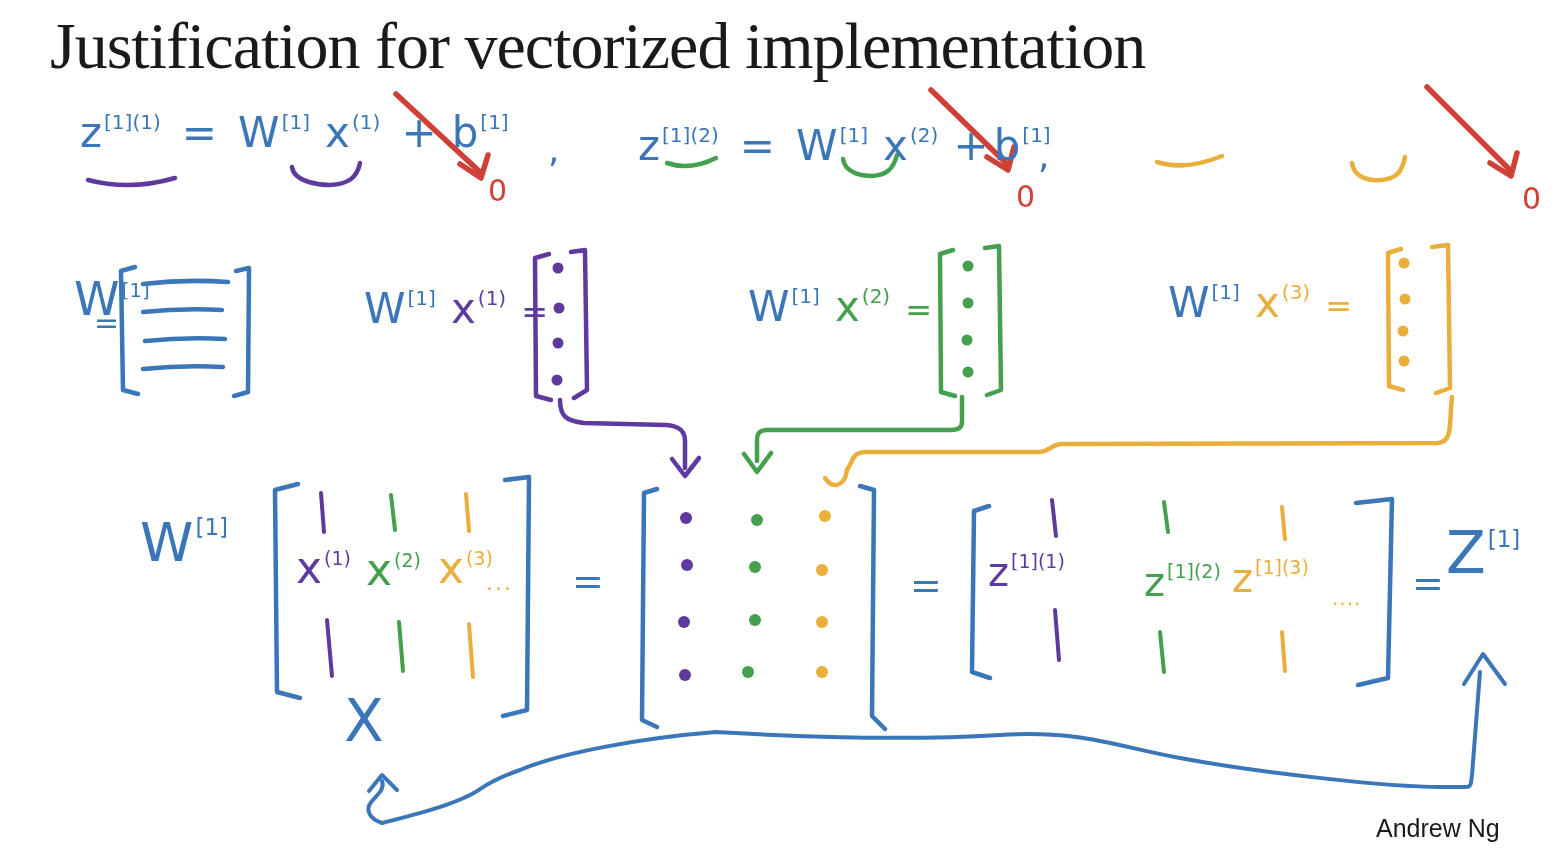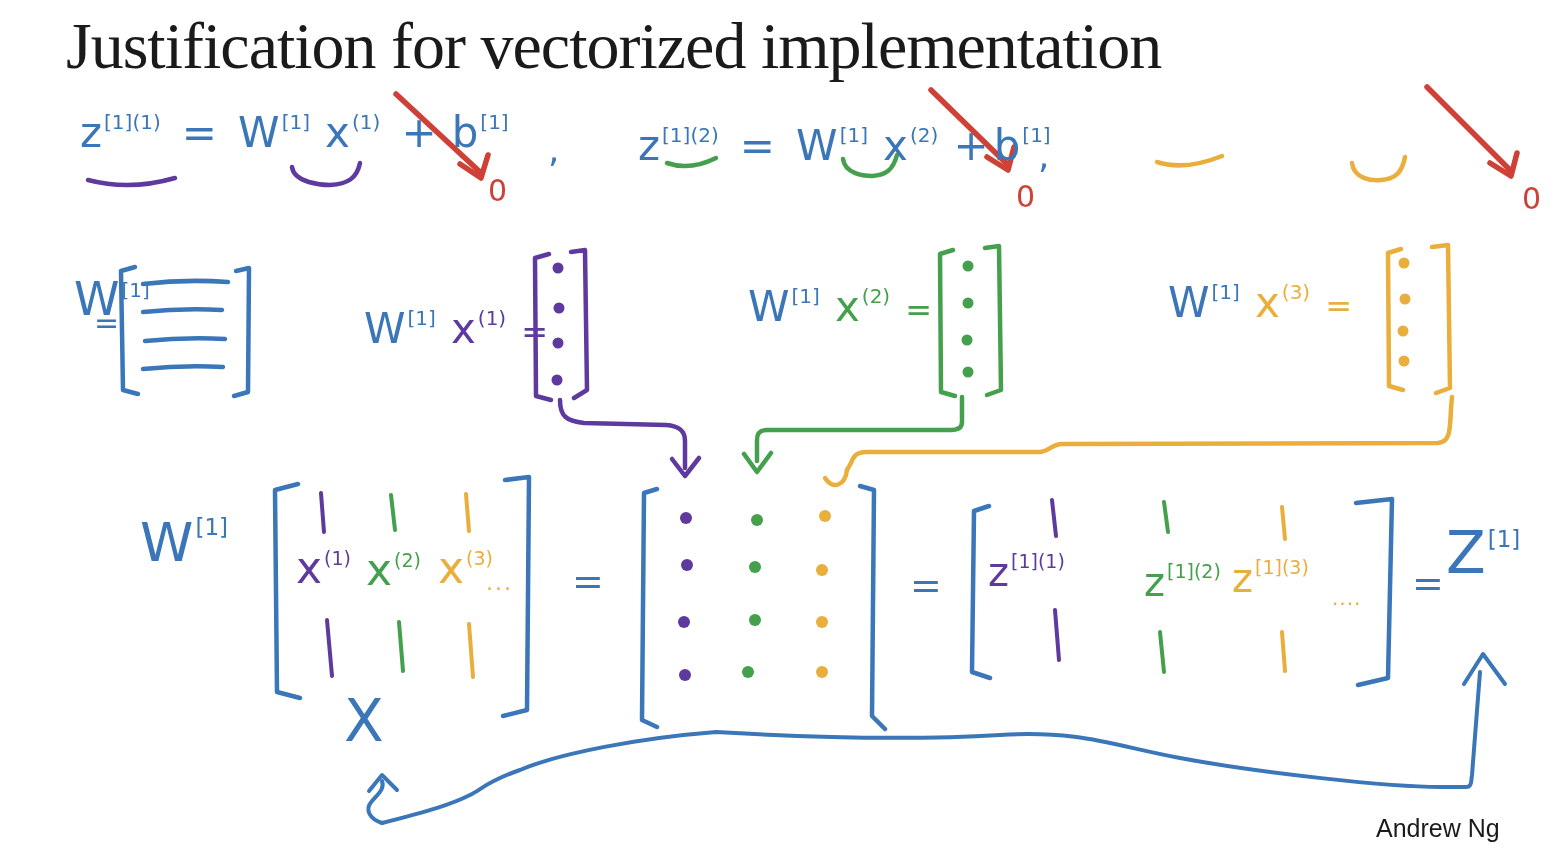--- a/index.html
+++ b/index.html
@@ -8,21 +8,21 @@
   }
   *{margin:0;padding:0;box-sizing:border-box}
   html,body{background:#888;}
   .canvas{
     position:relative;width:1566px;height:854px;background:var(--bg);
     overflow:hidden;font-family:"DejaVu Sans",sans-serif;
   }
   .title{
     position:absolute;left:50px;top:8px;
     font-family:"Liberation Serif",serif;font-size:66px;font-weight:400;
-    color:var(--ink);letter-spacing:-1px;white-space:nowrap;margin-left:16px;
+    color:var(--ink);letter-spacing:-1px;white-space:nowrap;
   }
   .credit{
     position:absolute;left:1376px;top:814px;
     font-family:"Liberation Sans",sans-serif;font-size:25px;color:var(--ink);
   }
   svg.strokes{position:absolute;left:0;top:0;pointer-events:none}
   .st-blue{stroke:var(--blue)} .st-purple{stroke:var(--purple)}
   .st-green{stroke:var(--green)} .st-yellow{stroke:var(--yellow)}
   .st-red{stroke:var(--red)}
   .fil-purple{fill:var(--purple)} .fil-green{fill:var(--green)} .fil-yellow{fill:var(--yellow)}
@@ -178,21 +178,21 @@
   <div class="hw c-red" style="left:1016px;top:182px;font-size:30px">0</div>
   <div class="hw" style="left:1038px;top:138px;font-size:36px">,</div>
 
   <div class="hw c-red" style="left:1522px;top:184px;font-size:30px">0</div>
 
   <div class="hw" style="left:74px;top:276px">
     <span style="font-size:46px">W</span><span class="s">[1]</span>
   </div>
   <div class="hw" style="left:94px;top:308px;font-size:30px">=</div>
 
-  <div class="hw" style="left:364px;top:308px">
+  <div class="hw" style="left:364px;top:288px">
     <span class="b">W</span><span class="s">[1]</span>
     <span class="b m2 c-purple">x</span><span class="s c-purple">(1)</span>
     <span class="m2 c-purple" style="font-size:32px">=</span>
   </div>
   <div class="hw" style="left:748px;top:286px">
     <span class="b">W</span><span class="s">[1]</span>
     <span class="b m2 c-green">x</span><span class="s c-green">(2)</span>
     <span class="m2 c-green" style="font-size:32px">=</span>
   </div>
   <div class="hw" style="left:1168px;top:282px">

